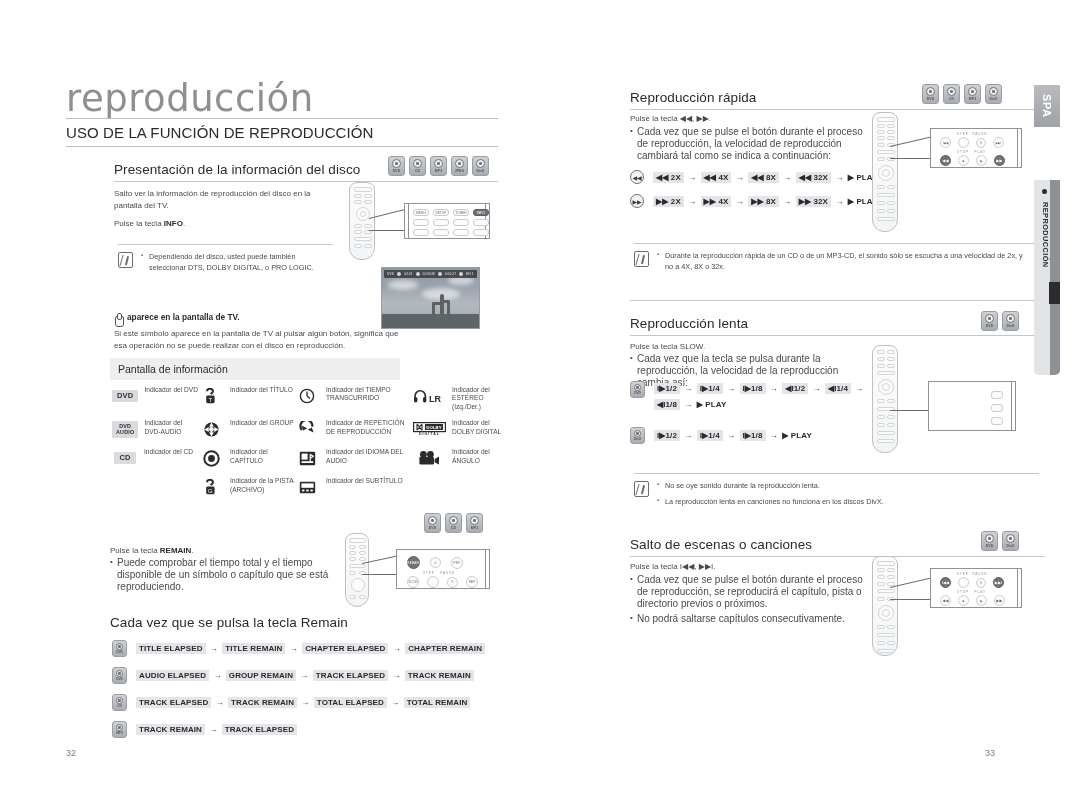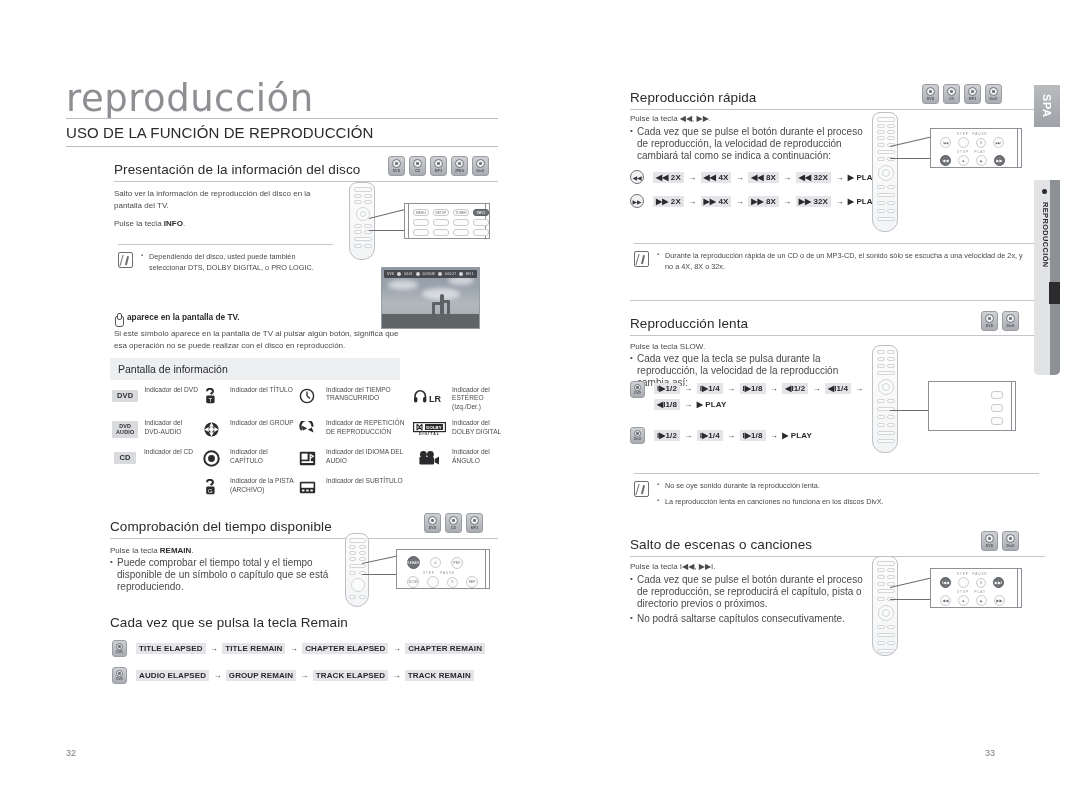--- a/index.html
+++ b/index.html
@@ -500,24 +500,20 @@
             </svg>
         </div>
         <div class="ig-txt">Indicador del SUBTÍTULO</div>
       </div>
       <div class="ig-cell">
           <div class="ig-ico"></div>
           <div class="ig-txt"></div>
         </div>
     </div>
 
-    <div class="h3wrap" style="left:110px; top:519px; width:388px;">
-      <div class="h3">Comprobación del tiempo disponible</div>
-      <div class="h3rule"></div>
-    </div>
     <div class="badges" style="left:424px; top:513px;">
       <div class="badge">
           <div class="disc"></div>
           <div class="lb">DVD</div>
         </div>
       <div class="badge">
           <div class="disc"></div>
           <div class="lb">CD</div>
         </div>
       <div class="badge">
@@ -580,20 +576,38 @@
           <span class="hl">TITLE ELAPSED</span><span class="ar"> → </span><span class="hl">TITLE REMAIN</span><span class="ar"> → </span><span class="hl">CHAPTER ELAPSED</span><span class="ar"> → </span><span class="hl">CHAPTER REMAIN</span>
         </div>
       </div>
       <div class="seqrow">
         <div class="inline-badge">
             <div class="disc"></div>
             <div class="lb">DVD</div>
           </div>
         <div class="seq-text">
           <span class="hl">AUDIO ELAPSED</span><span class="ar"> → </span><span class="hl">GROUP REMAIN</span><span class="ar"> → </span><span class="hl">TRACK ELAPSED</span><span class="ar"> → </span><span class="hl">TRACK REMAIN</span>
+        </div>
+      </div>
+      <div class="seqrow">
+        <div class="inline-badge">
+            <div class="disc"></div>
+            <div class="lb">CD</div>
+          </div>
+        <div class="seq-text">
+          <span class="hl">TRACK ELAPSED</span><span class="ar"> → </span><span class="hl">TRACK REMAIN</span><span class="ar"> → </span><span class="hl">TOTAL ELAPSED</span><span class="ar"> → </span><span class="hl">TOTAL REMAIN</span>
+        </div>
+      </div>
+      <div class="seqrow">
+        <div class="inline-badge">
+            <div class="disc"></div>
+            <div class="lb">MP3</div>
+          </div>
+        <div class="seq-text">
+          <span class="hl">TRACK REMAIN</span><span class="ar"> → </span><span class="hl">TRACK ELAPSED</span>
         </div>
       </div>
     </div>
 
     <div class="pagenum l">32</div>
   </div>
 
   <div class="page page-right">
 
     <div class="h3wrap" style="left:90px; top:90px; width:415px;">

